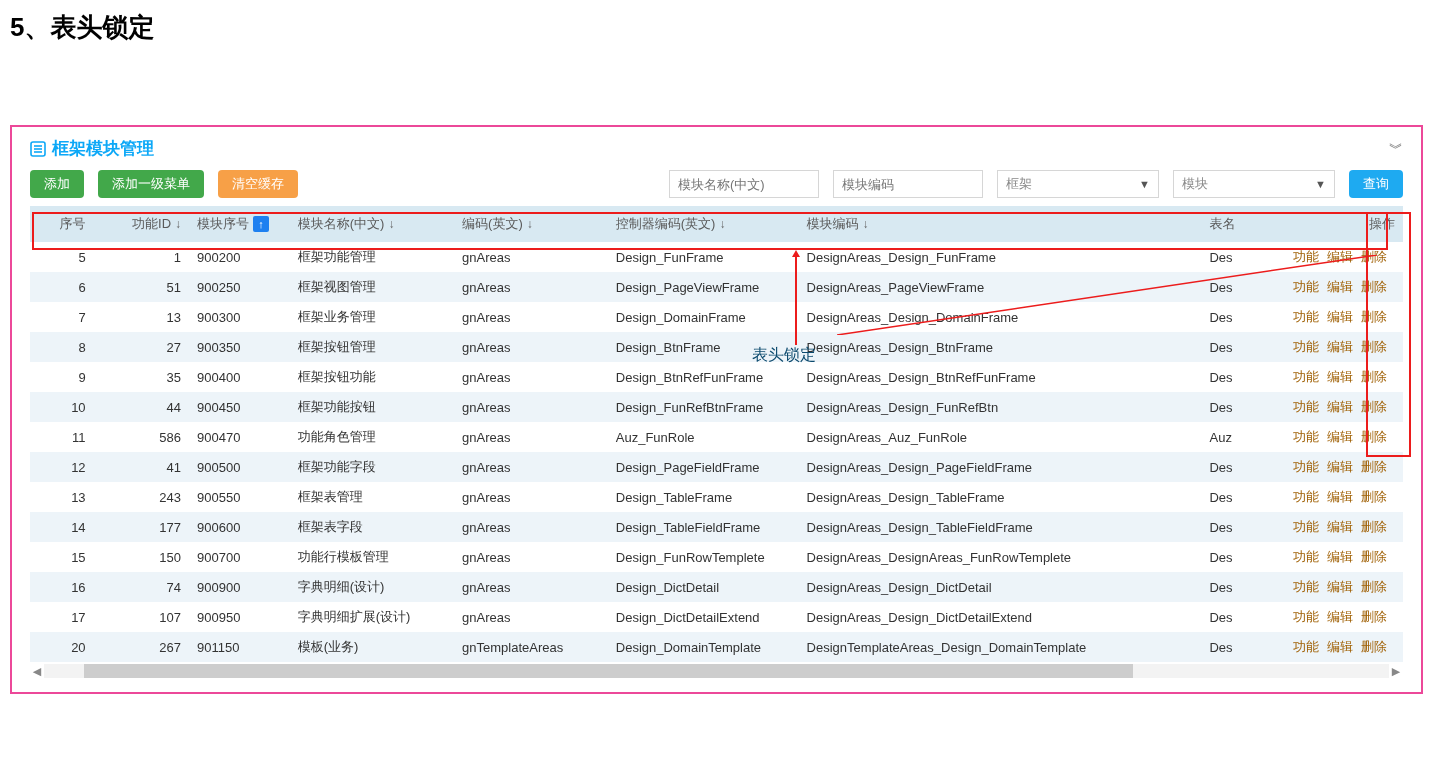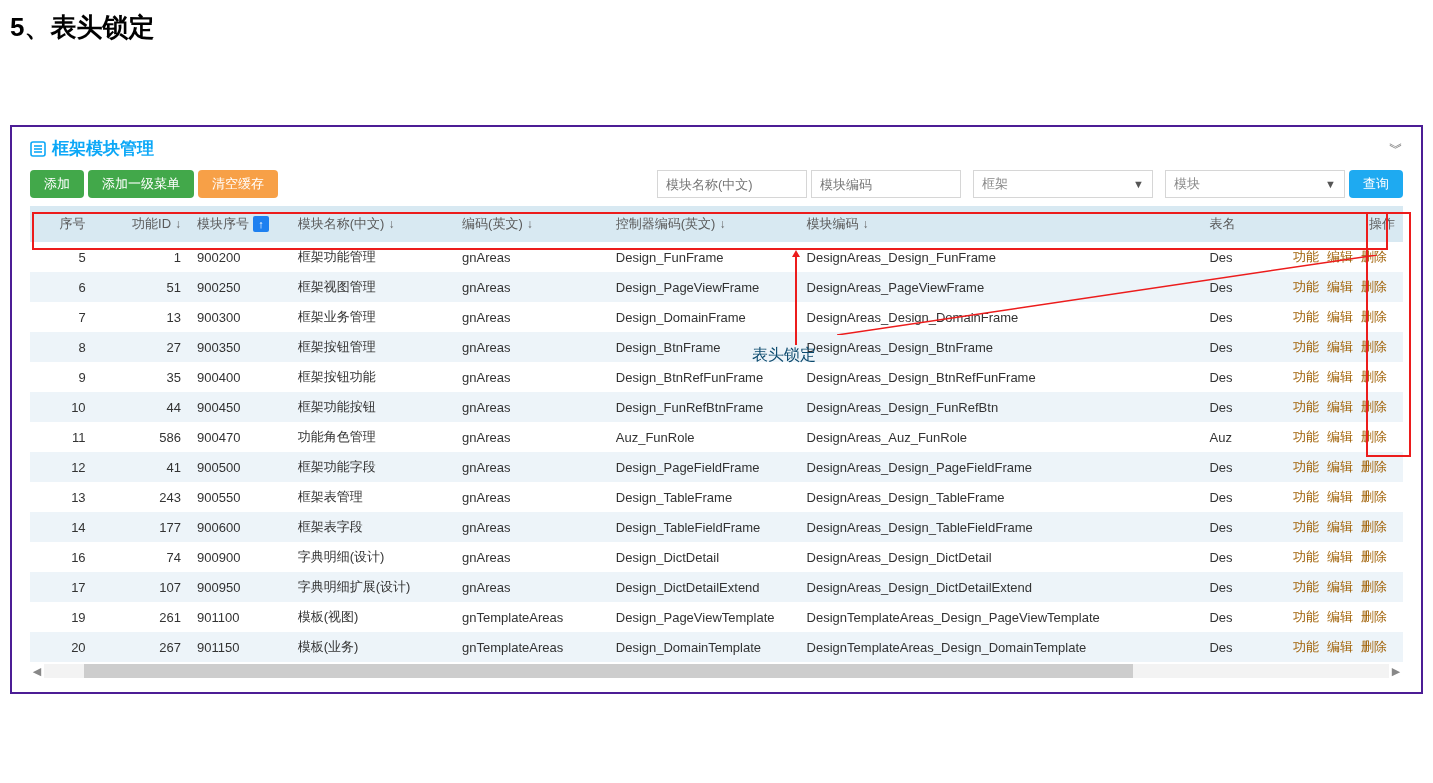--- a/index.html
+++ b/index.html
@@ -1,31 +1,31 @@
 <!DOCTYPE html>
 <html><head>
   <meta charset="utf-8">
   <style>
     * { box-sizing: border-box; margin: 0; padding: 0; }
     body { font-family: "Microsoft YaHei", Arial, sans-serif; background: #fff; color: #333; font-size: 14px; padding: 10px; }
     .page-heading { font-size: 26px; font-weight: bold; margin-bottom: 80px; color: #000; }
-    .panel { border: 2px solid #4c1d95; padding: 10px 18px 14px; position: relative; }
+    .panel { border: 2px solid #ec4899; padding: 10px 18px 14px; position: relative; }
     .panel-header { display: flex; align-items: center; justify-content: space-between; padding-bottom: 10px; }
     .panel-title { color: #0da8f7; font-size: 17px; font-weight: bold; display: flex; align-items: center; gap: 6px; }
     .panel-title svg { width: 16px; height: 16px; }
     .expand-icon { color: #888; font-size: 14px; }
-    .toolbar { display: flex; align-items: center; gap: 4px; margin-bottom: 8px; }
+    .toolbar { display: flex; align-items: center; gap: 14px; margin-bottom: 8px; }
     .btn { border: none; border-radius: 4px; padding: 5px 14px; font-size: 13px; cursor: pointer; color: #fff; }
     .btn-green { background: #42a84a; }
     .btn-orange { background: #f7a047; }
     .btn-blue { background: #1eaaf1; }
     .spacer { flex: 1; }
     .filter-input, .filter-select { border: 1px solid #d6d6d6; padding: 4px 8px; font-size: 13px; height: 28px; background: #fff; color: #888; }
     .filter-input { width: 150px; }
-    .filter-select { width: 180px; display: flex; align-items: center; justify-content: space-between; margin-left: 8px; }
+    .filter-select { width: 162px; display: flex; align-items: center; justify-content: space-between; }
     .filter-select::after { content: "▼"; font-size: 11px; color: #555; }
     .table-wrap { overflow-x: auto; position: relative; }
     table { border-collapse: collapse; width: 100%; table-layout: fixed; }
     th, td { text-align: left; padding: 6px 8px; font-size: 13px; white-space: nowrap; overflow: hidden; }
     thead th { background: #d8e9f2; color: #5a5a5a; font-weight: normal; height: 36px; }
     tbody tr:nth-child(odd) td { background: #fff; }
     tbody tr:nth-child(even) td { background: #edf4f9; }
     .sort-arrow { margin-left: 4px; font-size: 12px; color: #666; }
     .sort-active { display: inline-flex; align-items: center; justify-content: center; width: 16px; height: 16px; background: #1e80f0; color: #fff; font-size: 11px; border-radius: 2px; margin-left: 4px; }
     .action-link { color: #a16207; cursor: pointer; margin-right: 8px; font-size: 13px; }
@@ -206,49 +206,49 @@
             <td class="col-funid">177</td>
             <td class="col-modseq">900600</td>
             <td class="col-name">框架表字段</td>
             <td class="col-encode">gnAreas</td>
             <td class="col-ctrl">Design_TableFieldFrame</td>
             <td class="col-modcode">DesignAreas_Design_TableFieldFrame</td>
             <td class="col-table">Des</td>
             <td class="col-ops"><span class="action-link">功能</span><span class="action-link">编辑</span><span class="action-link">删除</span></td>
           </tr>
           <tr>
+            <td class="col-seq">15</td>
+            <td class="col-funid">150</td>
+            <td class="col-modseq">900700</td>
+            <td class="col-name">功能行模板管理</td>
+            <td class="col-encode">gnAreas</td>
+            <td class="col-ctrl">Design_FunRowTemplete</td>
+            <td class="col-modcode">DesignAreas_DesignAreas_FunRowTemplete</td>
+            <td class="col-table">Des</td>
+            <td class="col-ops"><span class="action-link">功能</span><span class="action-link">编辑</span><span class="action-link">删除</span></td>
+          </tr>
+          <tr>
             <td class="col-seq">16</td>
             <td class="col-funid">74</td>
             <td class="col-modseq">900900</td>
             <td class="col-name">字典明细(设计)</td>
             <td class="col-encode">gnAreas</td>
             <td class="col-ctrl">Design_DictDetail</td>
             <td class="col-modcode">DesignAreas_Design_DictDetail</td>
             <td class="col-table">Des</td>
             <td class="col-ops"><span class="action-link">功能</span><span class="action-link">编辑</span><span class="action-link">删除</span></td>
           </tr>
           <tr>
             <td class="col-seq">17</td>
             <td class="col-funid">107</td>
             <td class="col-modseq">900950</td>
             <td class="col-name">字典明细扩展(设计)</td>
             <td class="col-encode">gnAreas</td>
             <td class="col-ctrl">Design_DictDetailExtend</td>
             <td class="col-modcode">DesignAreas_Design_DictDetailExtend</td>
-            <td class="col-table">Des</td>
-            <td class="col-ops"><span class="action-link">功能</span><span class="action-link">编辑</span><span class="action-link">删除</span></td>
-          </tr>
-          <tr>
-            <td class="col-seq">19</td>
-            <td class="col-funid">261</td>
-            <td class="col-modseq">901100</td>
-            <td class="col-name">模板(视图)</td>
-            <td class="col-encode">gnTemplateAreas</td>
-            <td class="col-ctrl">Design_PageViewTemplate</td>
-            <td class="col-modcode">DesignTemplateAreas_Design_PageViewTemplate</td>
             <td class="col-table">Des</td>
             <td class="col-ops"><span class="action-link">功能</span><span class="action-link">编辑</span><span class="action-link">删除</span></td>
           </tr>
           <tr>
             <td class="col-seq">20</td>
             <td class="col-funid">267</td>
             <td class="col-modseq">901150</td>
             <td class="col-name">模板(业务)</td>
             <td class="col-encode">gnTemplateAreas</td>
             <td class="col-ctrl">Design_DomainTemplate</td>

